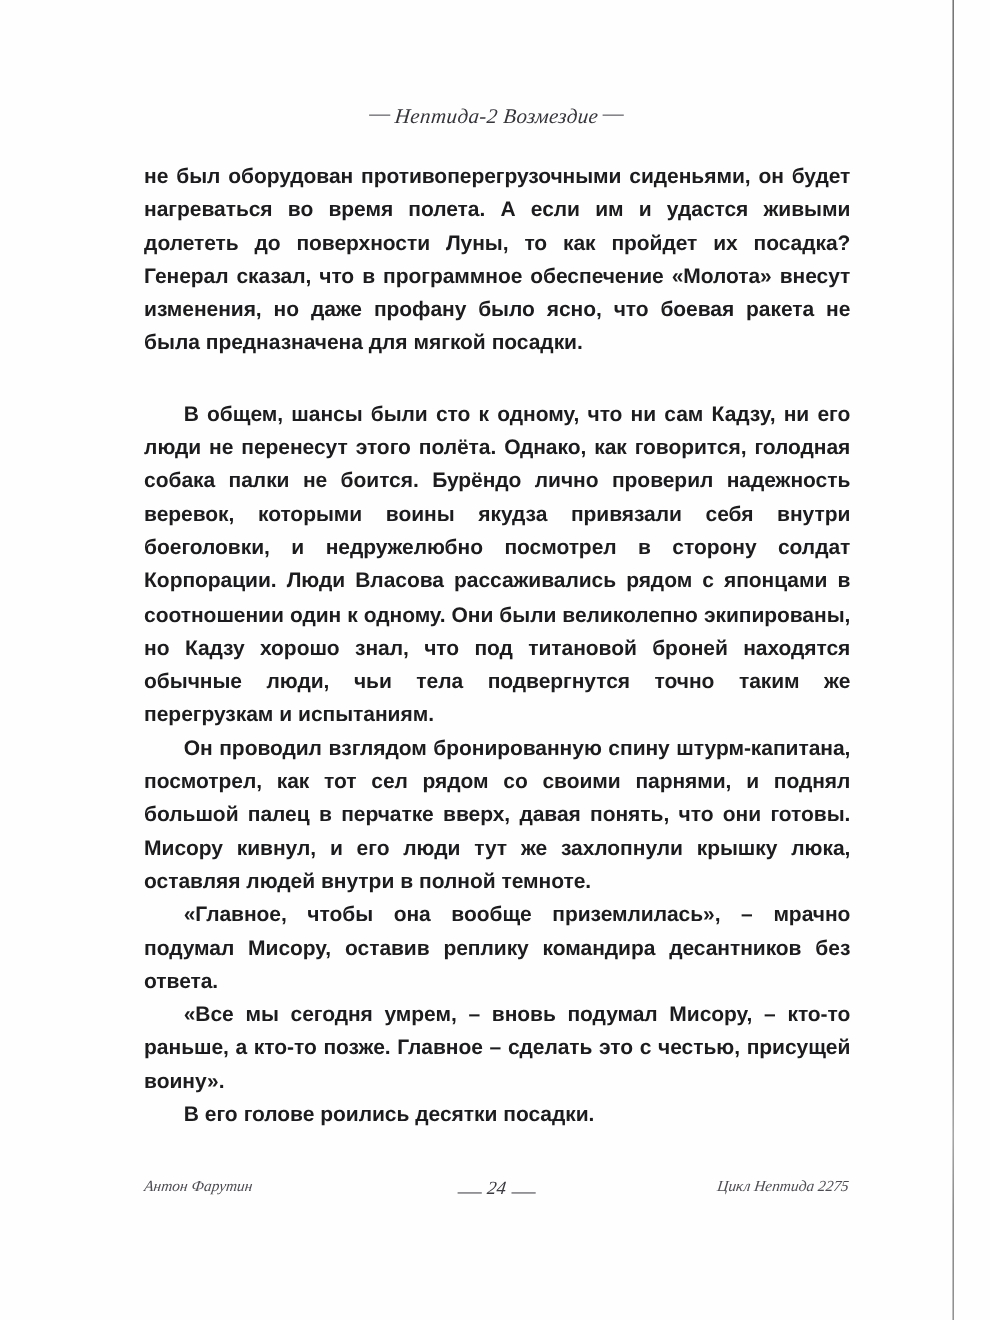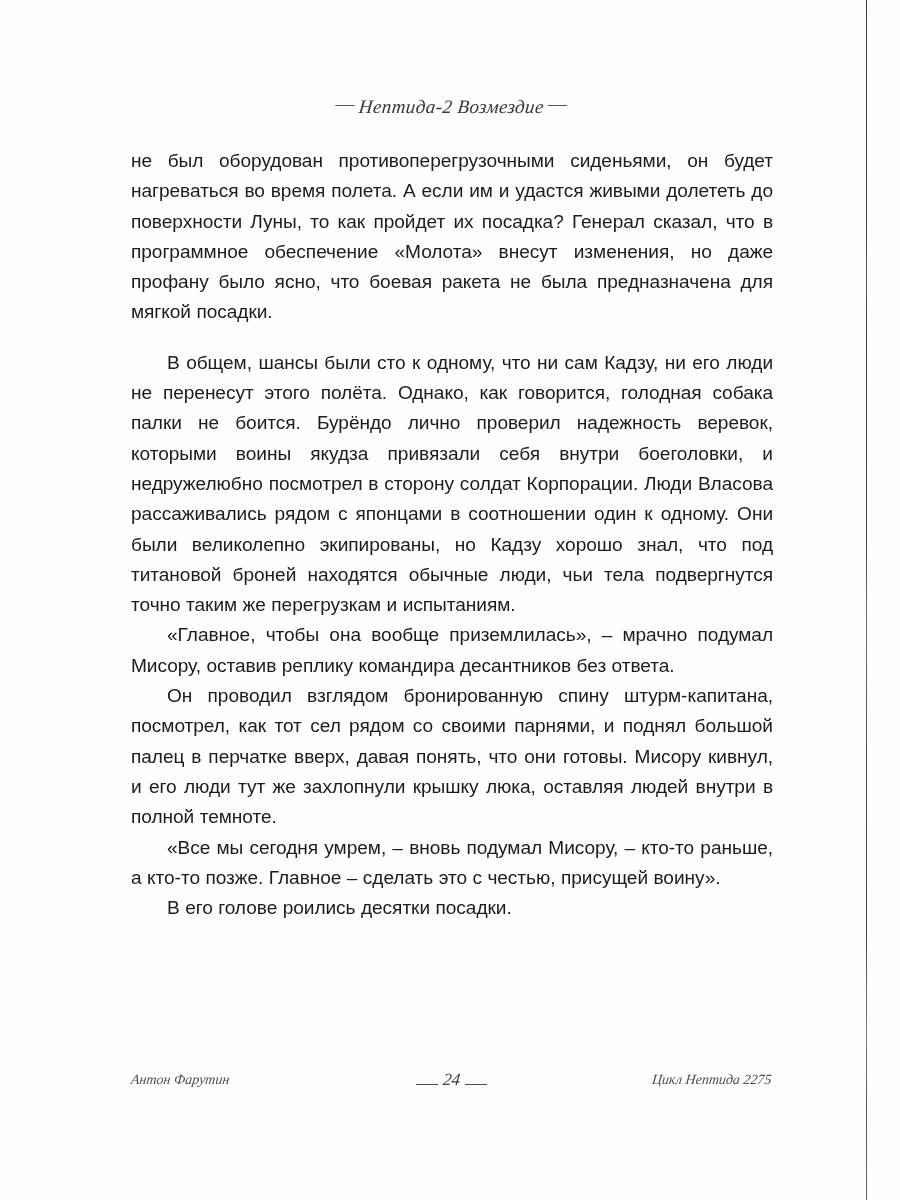--- a/index.html
+++ b/index.html
@@ -71,35 +71,36 @@
     transform: skewX(-6deg);
     font-weight: 400;
   }
 
   
   .text-column {
     position: absolute;
     top: 146px;
     left: 131px;
     width: 642px;
+    font-weight: bold;
   }
 
   .para {
     margin: 0;
     font-size: 19.1px;
     line-height: 30.3px;
     color: #1c1c1e;
     text-align: justify;
     text-justify: inter-word;
     letter-spacing: -0.05px;
     word-spacing: 0.2px;
     hyphens: manual;
   }
   .para.indent { text-indent: 36px; }
-  .para.gap-before { margin-top: 20px; }
+  .para.gap-before { margin-top: 35px; }
 
   
   .footer {
     position: absolute;
     left: 131px;
     top: 1072px;
     width: 641px;
     height: 28px;
   }
   .footer-left,
@@ -155,22 +156,22 @@
 
   <div class="scan-edge-line"></div>
 
   <div class="running-head">
     <span class="hd-dash">—</span><span class="hd-text">Нептида-2 Возмездие</span><span class="hd-dash">—</span>
   </div>
 
   <div class="text-column">
     <p class="para">не был оборудован противоперегрузочными сиденьями, он будет нагреваться во время полета. А если им и удастся живыми долететь до поверхности Луны, то как пройдет их посадка? Генерал сказал, что в программное обеспечение «Молота» внесут изменения, но даже профану было ясно, что боевая ракета не была предназначена для мягкой посадки.</p>
     <p class="para indent gap-before">В общем, шансы были сто к одному, что ни сам Кадзу, ни его люди не перенесут этого полёта. Однако, как говорится, голодная собака палки не боится. Бурёндо лично проверил надежность веревок, которыми воины якудза привязали себя внутри боеголовки, и недружелюбно посмотрел в сторону солдат Корпорации. Люди Власова рассаживались рядом с японцами в соотношении один к одному. Они были великолепно экипированы, но Кадзу хорошо знал, что под титановой броней находятся обычные люди, чьи тела подвергнутся точно таким же перегрузкам и испытаниям.</p>
+    <p class="para indent">Он проводил взглядом бронированную спину штурм-капитана, посмотрел, как тот сел рядом со своими парнями, и поднял большой палец в перчатке вверх, давая понять, что они готовы. Мисору кивнул, и его люди тут же захлопнули крышку люка, оставляя людей внутри в полной темноте.</p>
     <p class="para indent">«Главное, чтобы она вообще приземлилась», – мрачно подумал Мисору, оставив реплику командира десантников без ответа.</p>
-    <p class="para indent">Он проводил взглядом бронированную спину штурм-капитана, посмотрел, как тот сел рядом со своими парнями, и поднял большой палец в перчатке вверх, давая понять, что они готовы. Мисору кивнул, и его люди тут же захлопнули крышку люка, оставляя людей внутри в полной темноте.</p>
     <p class="para indent">«Все мы сегодня умрем, – вновь подумал Мисору, – кто-то раньше, а кто-то позже. Главное – сделать это с честью, присущей воину».</p>
     <p class="para indent">В его голове роились десятки посадки.</p>
   </div>
 
   <div class="footer">
     <div class="footer-left">
       <span class="fx">Антон Фарутин</span>
     </div>
     <div class="footer-center">
       <span class="pg-dash"></span><span class="pg-num">24</span><span class="pg-dash"></span>

